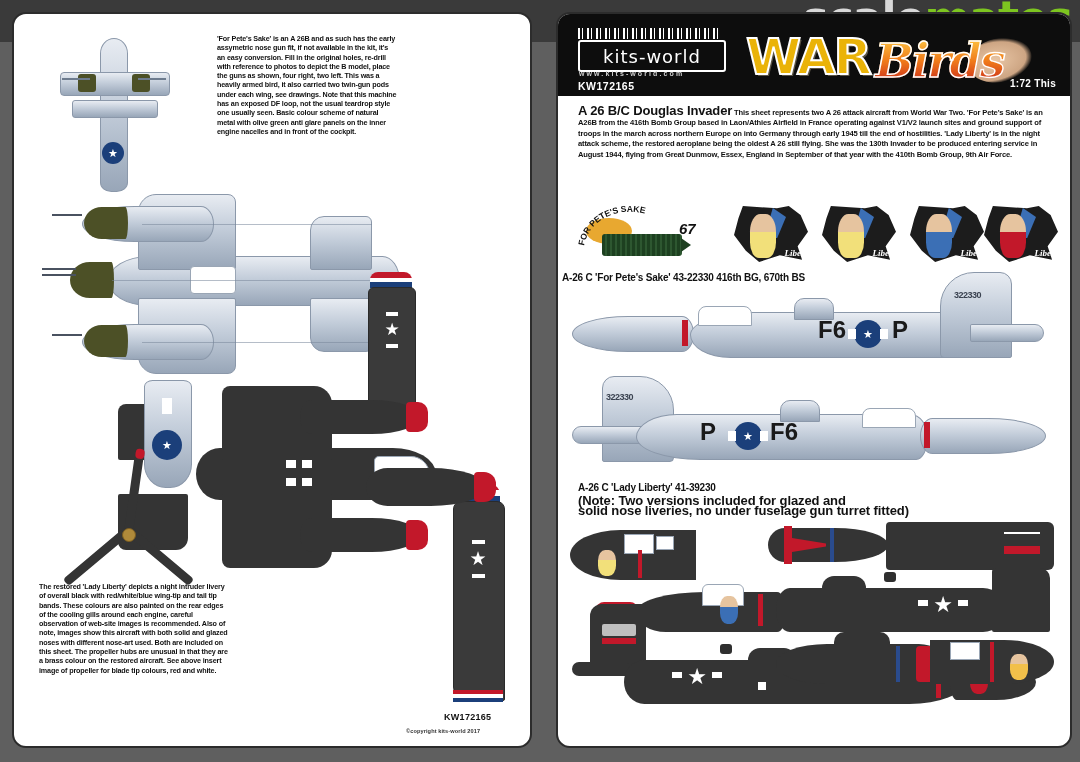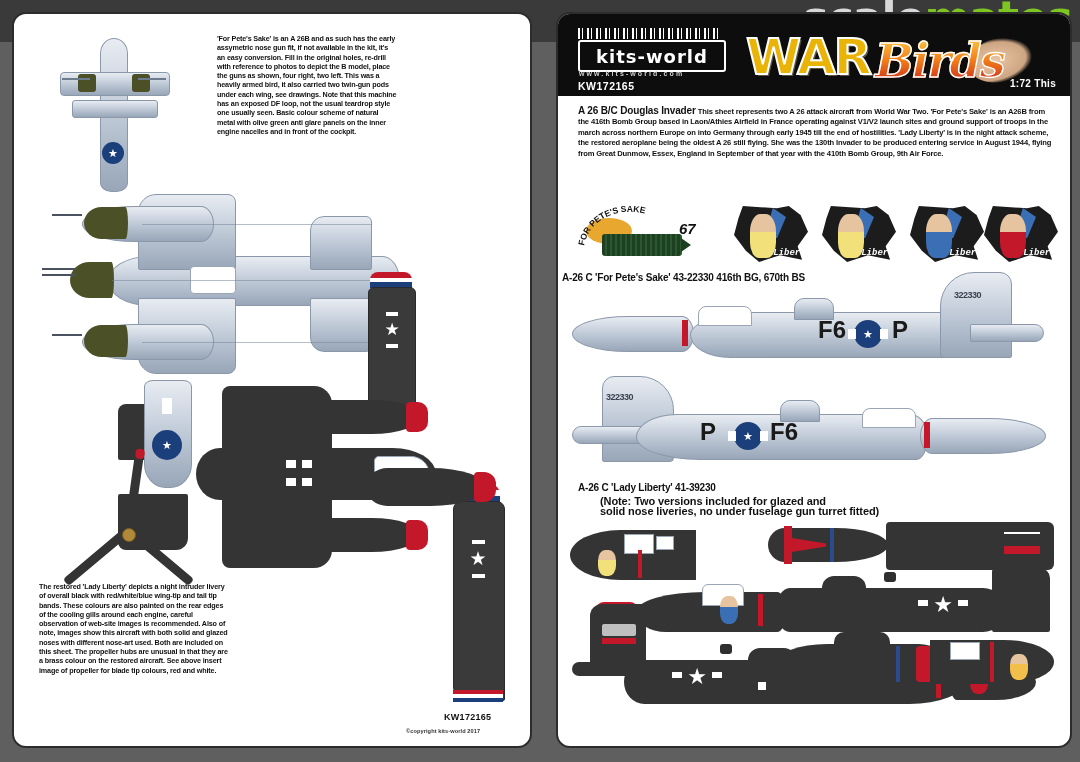--- a/index.html
+++ b/index.html
@@ -26,34 +26,34 @@
   }
   #left-sheet{left:12px;top:12px;width:516px;height:732px;}
   #right-sheet{left:556px;top:12px;width:512px;height:732px;}
 
   
   .body-text{
     font-size:7.2px;line-height:9.3px;color:#111;font-weight:bold;
     font-family:"Liberation Sans",sans-serif;letter-spacing:-0.15px;
   }
   .caption{font-size:10px;font-weight:bold;color:#111;letter-spacing:-0.2px;}
-  .subcap{font-size:11px;font-weight:bold;color:#111;line-height:10px;letter-spacing:-0.1px;margin-left:22px;}
+  .subcap{font-size:13px;font-weight:bold;color:#111;line-height:10px;letter-spacing:-0.1px;}
 
   
   #left-top-text{position:absolute;left:203px;top:20px;width:180px;}
   #left-bottom-text{position:absolute;left:25px;top:568px;width:190px;}
   #left-partno{position:absolute;left:430px;top:698px;font-size:9px;font-weight:bold;color:#111;letter-spacing:0.3px;}
   #left-copy{position:absolute;left:392px;top:714px;font-size:5.6px;font-weight:bold;color:#333;letter-spacing:0.1px;}
 
   
   #rhead{position:absolute;left:0;top:0;width:100%;height:82px;background:#0d0d0d;}
   #kw-logo{
     position:absolute;left:20px;top:26px;width:144px;height:28px;
     border:2px solid #ffffff;border-radius:3px;
-    color:#ffffff;font-size:18px;font-weight:bold;letter-spacing:1px;
+    color:#ffffff;font-size:18px;font-weight:normal;letter-spacing:1px;
     display:flex;align-items:center;justify-content:center;
     font-family:"DejaVu Sans",sans-serif;
   }
   #kw-barcode{position:absolute;left:20px;top:14px;width:144px;height:11px;
     background:repeating-linear-gradient(90deg,#fff 0 2px,#0d0d0d 2px 4px,#fff 4px 5px,#0d0d0d 5px 9px);}
   #kw-url{position:absolute;left:21px;top:56px;color:#cfcfcf;font-size:7px;font-weight:bold;letter-spacing:2.1px;}
   #kw-partno{position:absolute;left:20px;top:66px;color:#ffffff;font-size:10.5px;font-weight:bold;letter-spacing:0.5px;}
   #kw-scale{position:absolute;right:14px;top:64px;color:#ffffff;font-size:10px;font-weight:bold;letter-spacing:0.3px;}
   #warbirds{position:absolute;left:180px;top:6px;width:300px;height:74px;}
   .war-word{
@@ -70,38 +70,38 @@
     -webkit-text-stroke:1.5px #ffffff;
   }
   .pinup{
     position:absolute;left:230px;top:18px;width:64px;height:44px;
     background:radial-gradient(ellipse at 40% 50%,#e9c7a6 0%,#cda583 60%,rgba(205,165,131,0) 72%);
     transform:rotate(-12deg);border-radius:50%;
   }
 
   #rdesc{position:absolute;left:20px;top:92px;width:474px;}
   #rdesc .body-text{font-size:7.6px;line-height:10.4px;}
-  #rdesc b{font-size:10px;}
+  #rdesc b{font-size:13px;}
 
   
   #decal-row{position:absolute;left:20px;top:190px;width:474px;height:62px;}
   .petes{position:absolute;left:0;top:2px;width:120px;height:58px;}
   .bomb{position:absolute;left:24px;top:28px;width:80px;height:22px;background:#1d4020;border-radius:3px 3px 3px 3px;
     background-image:repeating-linear-gradient(90deg,#1d4020 0 3px,#2d5730 3px 5px);}
   .bomb:after{content:"";position:absolute;right:-9px;top:4px;border-left:10px solid #1d4020;border-top:7px solid transparent;border-bottom:7px solid transparent;}
   .petes-oval{position:absolute;left:8px;top:12px;width:46px;height:26px;background:#e8a830;border-radius:50%;}
   .petes-arc{position:absolute;left:0;top:0;width:100px;height:44px;font-size:7px;font-weight:bold;color:#111;}
   .petes-num{position:absolute;left:101px;top:14px;font-size:15px;font-weight:bold;color:#111;font-style:italic;}
   .ladydecal{position:absolute;top:0;width:86px;height:60px;}
   .ld-blob{position:absolute;left:6px;top:2px;width:74px;height:56px;background:#1c1c1c;
     clip-path:polygon(12% 0%,58% 4%,74% 0%,90% 16%,100% 46%,86% 72%,92% 96%,62% 88%,34% 100%,16% 80%,0% 52%,6% 22%);}
   .ld-fig{position:absolute;left:22px;top:10px;width:26px;height:44px;border-radius:40% 40% 35% 35%;}
   .ld-wing{position:absolute;left:36px;top:4px;width:22px;height:30px;background:#3b6fb5;
     clip-path:polygon(0% 100%,40% 0%,100% 30%,60% 100%);}
-  .ld-text{position:absolute;right:3px;bottom:6px;color:#fff;font-size:9px;font-style:italic;font-weight:bold;font-family:Liberation Mono, monospace;}
+  .ld-text{position:absolute;right:3px;bottom:6px;color:#fff;font-size:9px;font-style:italic;font-weight:bold;font-family:Liberation Serif, serif;}
 
   #cap1{position:absolute;left:4px;top:258px;}
   #cap2{position:absolute;left:20px;top:468px;}
   #cap2note{position:absolute;left:20px;top:482px;}
 
   
   .art{position:absolute;}
   .nm{ 
     background:linear-gradient(180deg,#e8ecf2 0%,#c3cdda 45%,#98a6b8 100%);
     border:1px solid #8b98aa;

